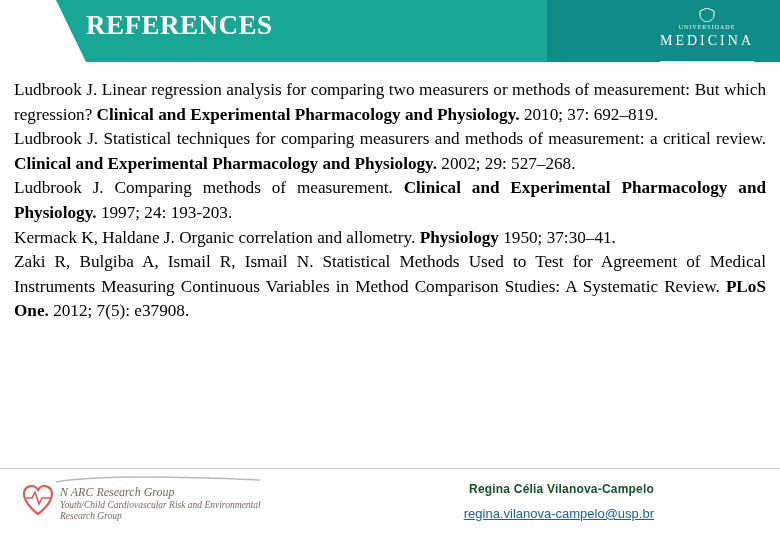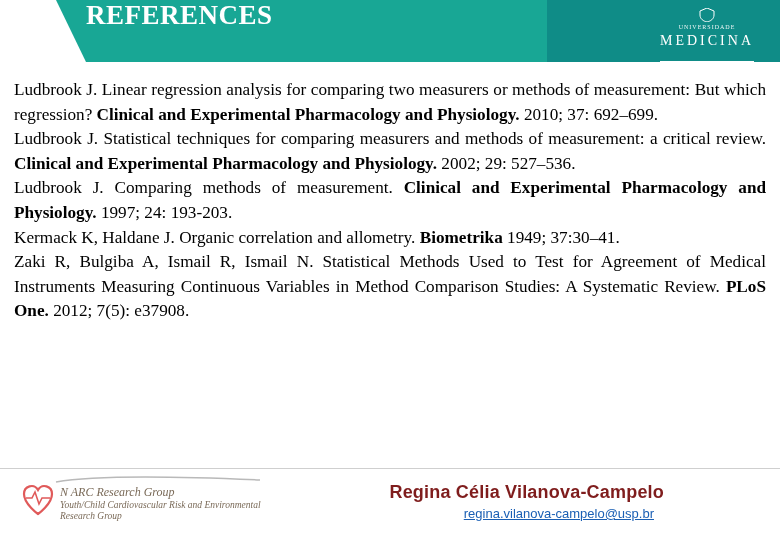--- a/index.html
+++ b/index.html
@@ -52,21 +52,21 @@
     top: 0;
     left: 56px;
     width: 0;
     height: 0;
     border-top: 62px solid #18a795;
     border-left: 30px solid transparent;
   }
   .header-title {
     position: absolute;
     left: 86px;
-    top: 0;
+    top: 10px;
     color: #ffffff;
     font-family: "Liberation Serif", serif;
     font-weight: bold;
     font-size: 27px;
     letter-spacing: 0.5px;
   }
 
   
   .usp-logo {
     position: absolute;
@@ -144,27 +144,27 @@
     left: 20px;
     top: 6px;
     width: 300px;
     height: 60px;
   }
   .footer-logo svg {
     display: block;
   }
   .presenter {
     position: absolute;
-    right: 4px;
+    right: 14px;
     top: 14px;
     text-align: right;
-    color: #7f1d1d;
+    color: #14532d;
     font-family: "Liberation Sans", sans-serif;
     font-weight: bold;
-    font-size: 18px;
+    font-size: 12px;
     letter-spacing: 0.2px;
   }
   .email {
     position: absolute;
     right: 14px;
     top: 38px;
     text-align: right;
     color: #1a5fb4;
     font-family: "Liberation Sans", sans-serif;
     font-size: 13px;
@@ -185,24 +185,24 @@
     <svg class="usp-crest-shield" viewBox="0 0 16 14">
       <path d="M8 0 L15 3 L15 7 C15 11 11.5 13.2 8 14 C4.5 13.2 1 11 1 7 L1 3 Z" fill="none" stroke="#ffffff" stroke-width="1"></path>
     </svg>
     <div class="usp-crest">UNIVERSIDADE</div>
     <div class="usp-medicina">MEDICINA</div>
     <div class="usp-sub">USP</div>
   </div>
 </div>
 
 <div class="content" id="references-list">
-    <p class="ref-line"><span>Ludbrook  J.  Linear  regression  analysis  for  comparing  two  measurers  or  methods  of measurement:  But  which  regression?  </span><b>Clinical  and  Experimental  Pharmacology  and Physiology.</b><span> 2010; 37: 692–699.</span></p>
-    <p class="ref-line"><span>Ludbrook J. Statistical techniques for comparing measurers and methods of measurement: a critical review. </span><b>Clinical and Experimental Pharmacology and Physiology.</b><span> 2002; 29: 527–536.</span></p>
+    <p class="ref-line"><span>Ludbrook  J.  Linear  regression  analysis  for  comparing  two  measurers  or  methods  of measurement:  But  which  regression?  </span><b>Clinical  and  Experimental  Pharmacology  and Physiology.</b><span> 2010; 37: 692–819.</span></p>
+    <p class="ref-line"><span>Ludbrook J. Statistical techniques for comparing measurers and methods of measurement: a critical review. </span><b>Clinical and Experimental Pharmacology and Physiology.</b><span> 2002; 29: 527–268.</span></p>
     <p class="ref-line"><span>Ludbrook  J.   Comparing   methods   of   measurement.   </span><b>Clinical   and   Experimental Pharmacology and Physiology.</b><span> 1997; 24: 193-203.</span></p>
-    <p class="ref-line"><span>Kermack K, Haldane J. Organic correlation and allometry. </span><b>Biometrika</b><span> 1949; 37:30–41.</span></p>
+    <p class="ref-line"><span>Kermack K, Haldane J. Organic correlation and allometry. </span><b>Physiology</b><span> 1950; 37:30–41.</span></p>
     <p class="ref-line"><span>Zaki R, Bulgiba A, Ismail R, Ismail N. Statistical Methods Used to Test for Agreement of Medical  Instruments  Measuring  Continuous  Variables  in  Method  Comparison  Studies:  A Systematic Review. </span><b>PLoS One.</b><span> 2012; 7(5): e37908.</span></p>
   </div>
 
 <div class="footer">
   <div class="footer-rule"></div>
 
   <div class="footer-logo">
     <svg width="300" height="60" viewBox="0 0 300 60">
 
       <path d="M32 20 C32 12 22 9 18 16 C14 9 4 12 4 20 C4 30 18 40 18 40 C18 40 32 30 32 20 Z" fill="none" stroke="#e05a5a" stroke-width="2.2"></path>

